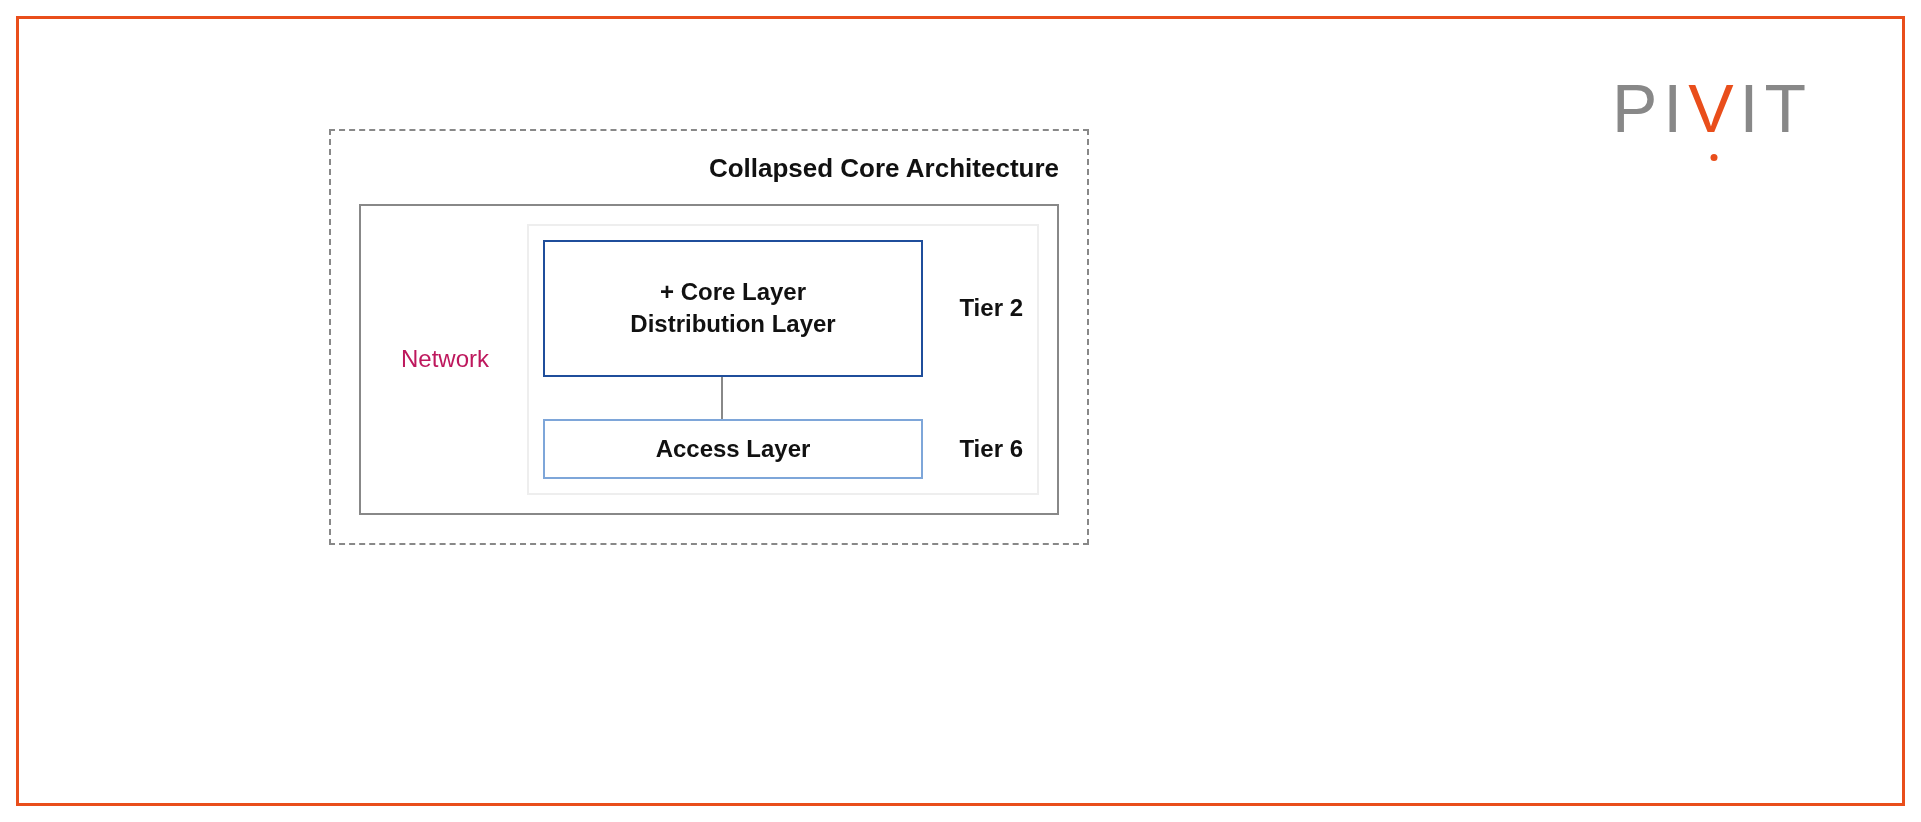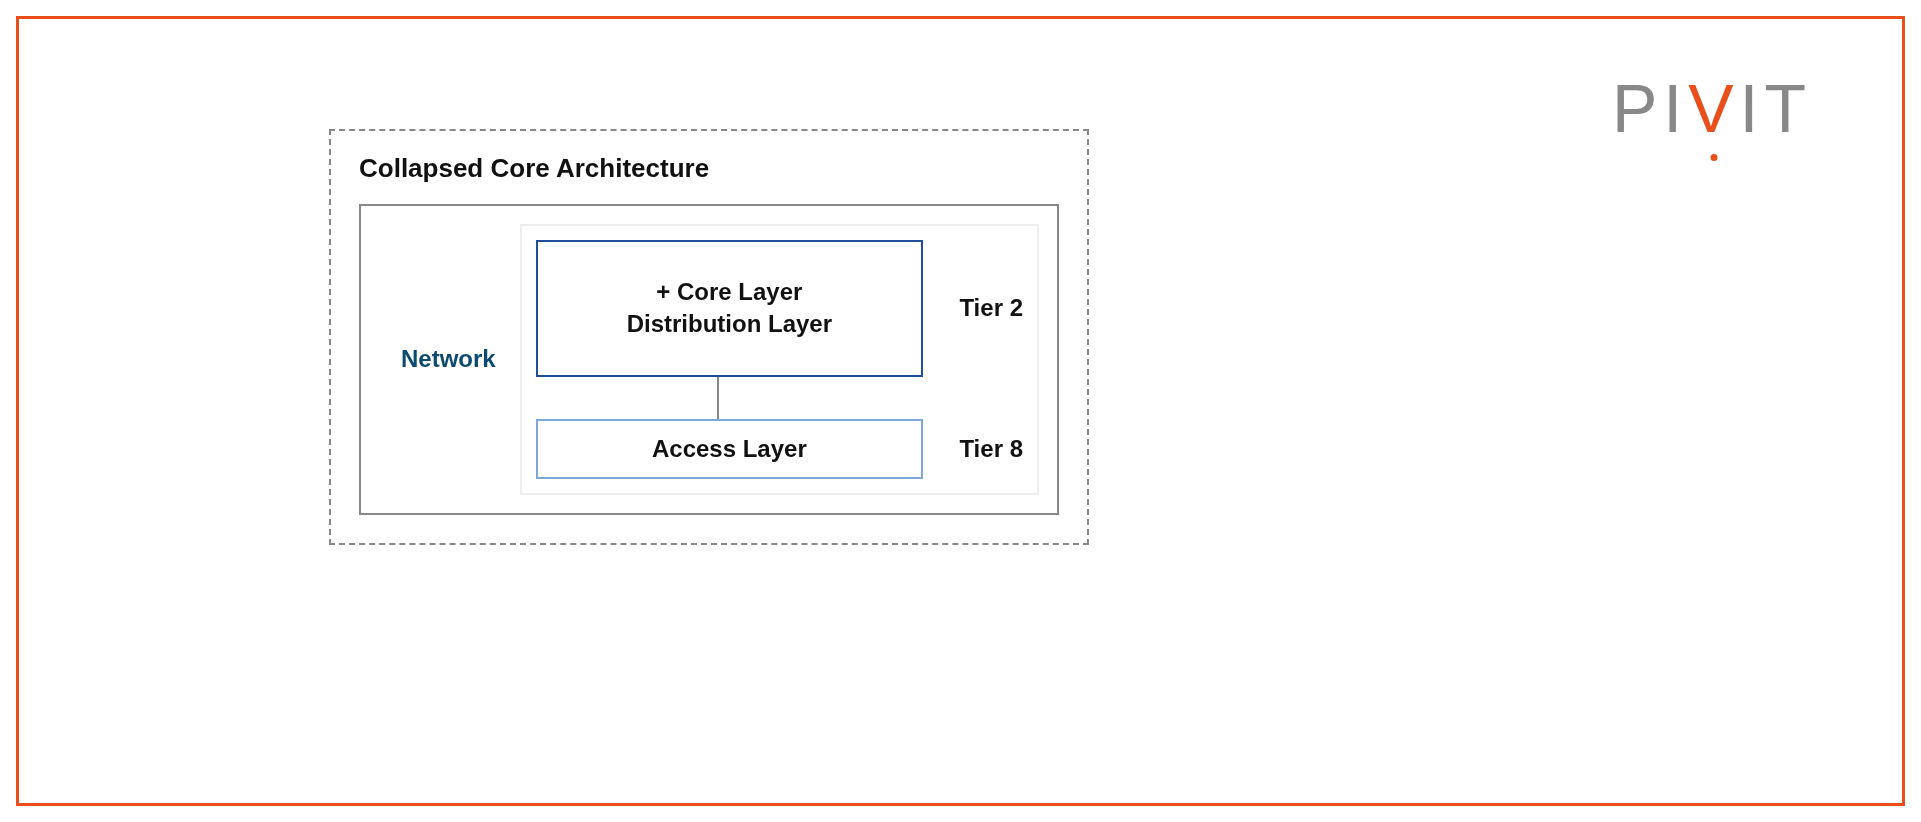--- a/index.html
+++ b/index.html
@@ -52,37 +52,37 @@
       position: absolute;
       top: 110px;
       left: 310px;
       width: 760px;
     }
     .dashed-container {
       border: 2px dashed #888;
       padding: 22px 28px 28px 28px;
     }
     .diagram-title {
-      text-align: left;
+      text-align: right;
       font-size: 26px;
       font-weight: 700;
       color: #111;
       margin-bottom: 20px;
     }
     .solid-container {
       border: 2px solid #888;
       padding: 18px;
       display: flex;
       align-items: center;
     }
     .left-label {
       font-size: 24px;
-      font-weight: 700;
-      color: #0c4a6e;
-      padding: 0 24px 0 22px;
+      font-weight: 400;
+      color: #be185d;
+      padding: 0 38px 0 22px;
       white-space: nowrap;
     }
     .faint-container {
       border: 2px solid #eee;
       flex: 1;
       padding: 14px 14px 14px 14px;
       position: relative;
     }
     .layer-row {
       display: flex;
@@ -142,20 +142,20 @@
           <div class="layer-row">
             <div class="layer-box top">
               <div>+ Core Layer</div>
               <div>Distribution Layer</div>
             </div>
             <div class="tier-label">Tier 2</div>
           </div>
           <div class="connector"></div>
           <div class="layer-row">
             <div class="layer-box bottom">Access Layer</div>
-            <div class="tier-label">Tier 8</div>
+            <div class="tier-label">Tier 6</div>
           </div>
         </div>
       </div>
     </div>
   </div>
 
 </div>
 
 </body></html>

